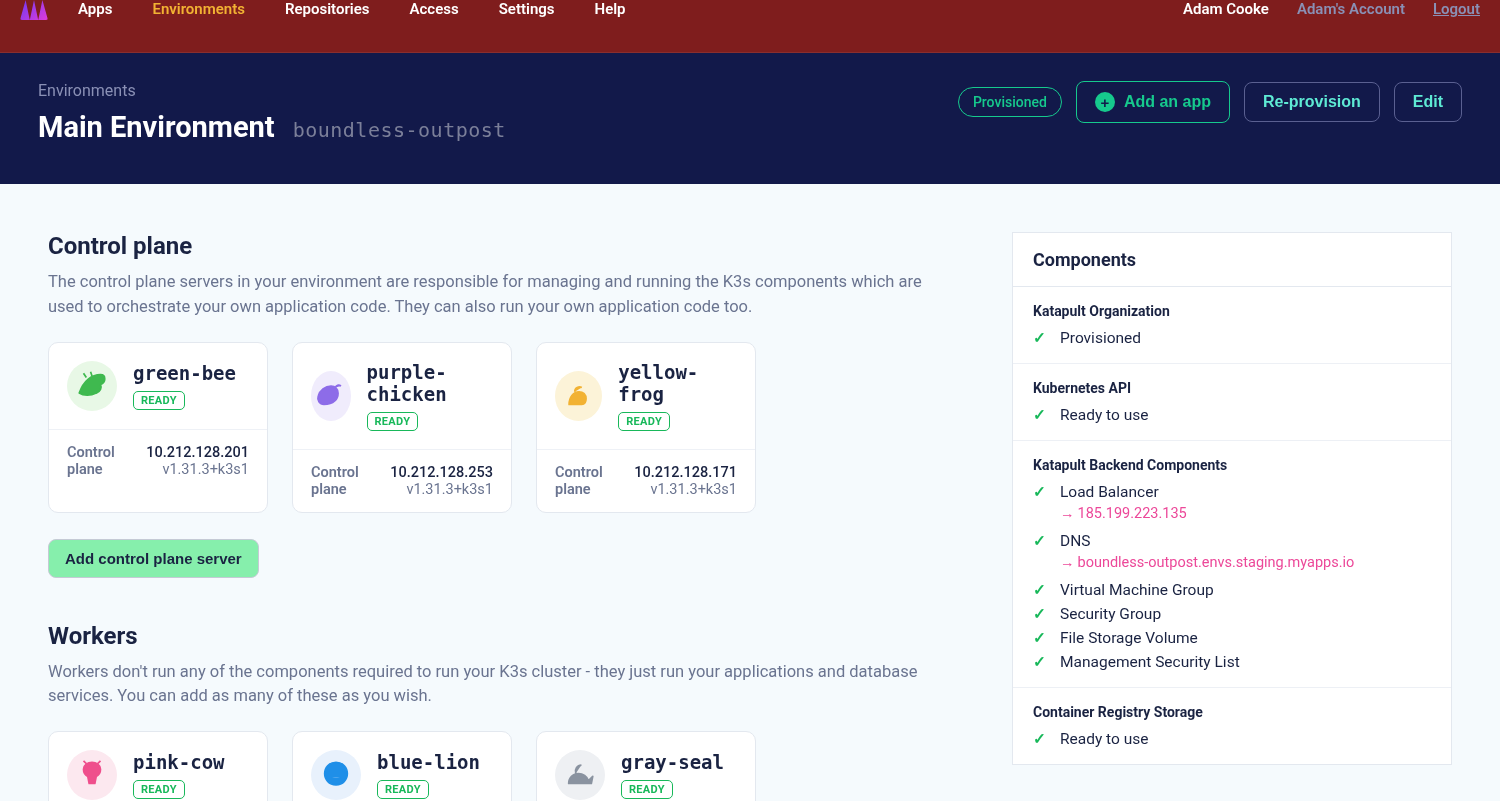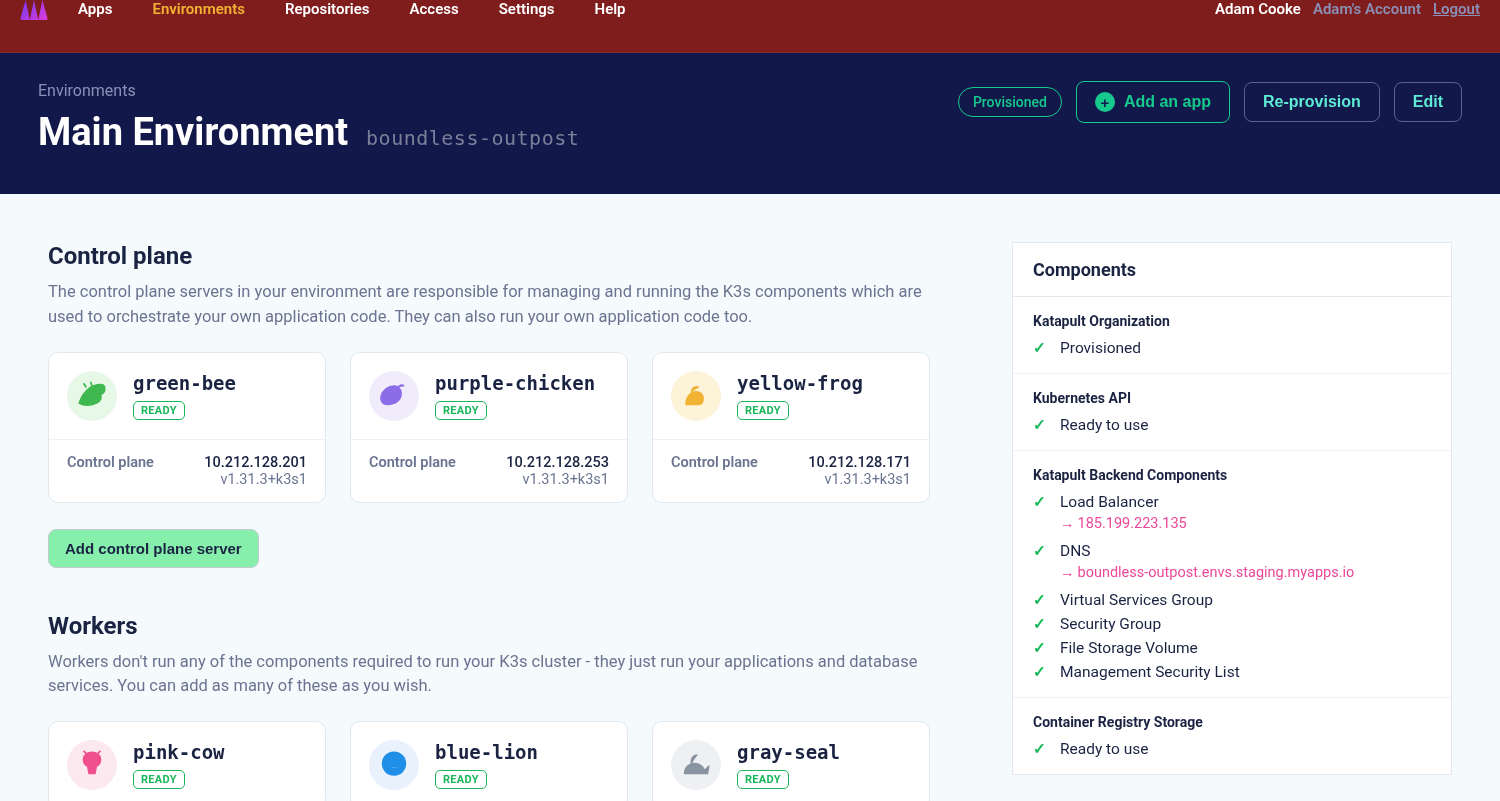--- a/index.html
+++ b/index.html
@@ -21,35 +21,35 @@
   margin-right: 30px;
   background: linear-gradient(135deg, #6e3af2 0%, #e13bd8 100%);
   border-radius: 2px;
   clip-path: polygon(0 100%, 20% 0, 35% 100%, 50% 0, 65% 100%, 80% 0, 100% 100%);
 }
 .nav { display: flex; gap: 40px; flex: 1; }
 .nav a {
   color: #fff; text-decoration: none; font-weight: 600; font-size: 15px;
 }
 .nav a.active { color: #f2b233; }
-.userbar { display: flex; gap: 12px; align-items: center; }
+.userbar { display: flex; gap: 28px; align-items: center; }
 .userbar a { color: #fff; font-weight: 600; text-decoration: none; font-size: 15px; }
 .userbar a.muted { color: #8a90b5; }
 .userbar a.underline { color: #8a90b5; text-decoration: underline; }
 
 .hero {
   background: #12194a;
   padding: 28px 38px 40px;
   display: flex;
   justify-content: space-between;
   align-items: flex-start;
 }
 .hero-left .crumb { color: #8a90b5; font-size: 16px; margin-bottom: 10px; }
 .hero-left .title-row { display: flex; align-items: baseline; gap: 18px; }
-.hero-left h1 { color: #fff; font-size: 38px; font-weight: 700; text-align: center; }
+.hero-left h1 { color: #fff; font-size: 29px; font-weight: 700; text-align: center; }
 .hero-left .slug { color: #7b7f99; font-family: ui-monospace, SFMono-Regular, Menlo, monospace; font-size: 20px; letter-spacing: 0.5px; }
 
 .hero-actions { display: flex; gap: 14px; align-items: center; }
 .pill-status {
   border: 1px solid #16c98d; color: #16c98d;
   padding: 6px 14px; border-radius: 16px; font-size: 14px; font-weight: 500;
 }
 .btn {
   border-radius: 8px; padding: 10px 18px; font-size: 16px; font-weight: 600;
   background: transparent; cursor: pointer;
@@ -72,21 +72,21 @@
 }
 .main { flex: 1; }
 .sidebar { width: 440px; }
 
 .section-title { font-size: 24px; font-weight: 700; color: #1a2342; margin-bottom: 10px; }
 .section-desc { color: #6a7490; font-size: 16.5px; line-height: 1.5; margin-bottom: 22px; max-width: 900px; }
 
 .cards { display: flex; gap: 24px; flex-wrap: wrap; margin-bottom: 26px; }
 .card {
   background: #fff; border: 1px solid #e3e8ef; border-radius: 10px;
-  width: 278px; overflow: hidden;
+  width: 220px; overflow: hidden;
 }
 .card-top { padding: 18px; display: flex; align-items: center; gap: 16px; }
 .avatar {
   width: 50px; height: 50px; border-radius: 50%;
   display: flex; align-items: center; justify-content: center;
 }
 .avatar svg { width: 34px; height: 34px; }
 .card-name { font-family: ui-monospace, SFMono-Regular, Menlo, monospace; font-size: 19px; font-weight: 700; color: #1a2342; }
 .badge-ready {
   display: inline-block; margin-top: 7px;
@@ -293,21 +293,21 @@
               <span>Load Balancer</span>
             </div>
             <div class="subrow"><span class="arrow">→</span>185.199.223.135</div>
             <div class="prow">
               <span class="check">✓</span>
               <span>DNS</span>
             </div>
             <div class="subrow"><span class="arrow">→</span>boundless-outpost.envs.staging.myapps.io</div>
             <div class="prow">
               <span class="check">✓</span>
-              <span>Virtual Services Group</span>
+              <span>Virtual Machine Group</span>
             </div>
             <div class="prow">
               <span class="check">✓</span>
               <span>Security Group</span>
             </div>
             <div class="prow">
               <span class="check">✓</span>
               <span>File Storage Volume</span>
             </div>
             <div class="prow">

